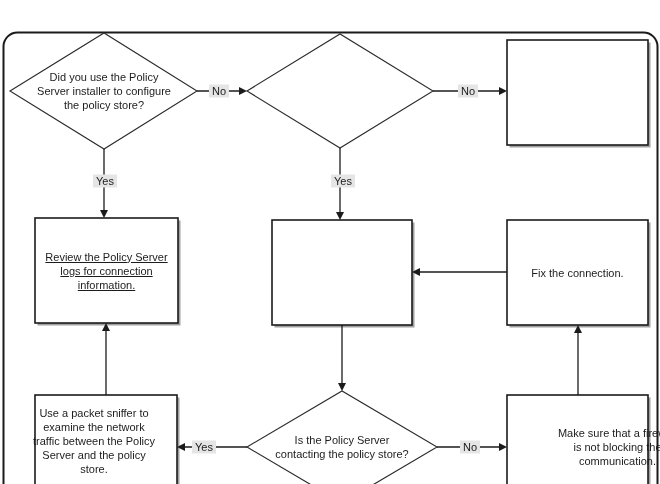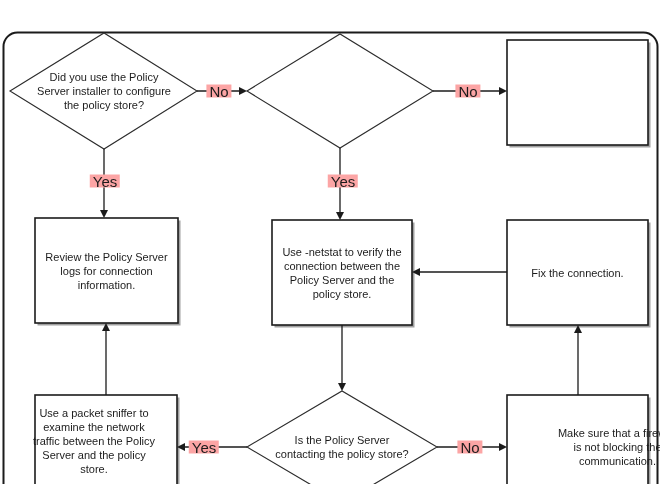--- a/index.html
+++ b/index.html
@@ -29,23 +29,23 @@
     text-align: center;
     font-size: 11px;
     line-height: 14px;
     color: #1c1c1c;
     white-space: pre-line;
     pointer-events: none;
   }
   .edge-label {
     position: absolute;
     transform: translate(-50%, -50%);
-    background: #fca5a5;
+    background: #e5e5e5;
     padding: 0 3px;
-    font-size: 15px;
+    font-size: 11px;
     line-height: 13px;
     color: #1c1c1c;
   }
 </style>
 </head>
 <body>
 
 <div class="canvas">
 
   <svg width="660" height="484" viewBox="0 0 660 484">
@@ -99,27 +99,23 @@
       <polygon points="177,419 185,415 185,423"></polygon>
       <polygon points="507,419 499,415 499,423"></polygon>
       <polygon points="106,295 102,303 110,303"></polygon>
       <polygon points="578,297 574,305 582,305"></polygon>
     </g>
   </svg>
 
   <div class="node-text" style="left:18px;  top:8px;   width:172px; height:110px;">Did you use the Policy
 Server installer to configure
 the policy store?</div>
-  <div class="node-text" style="left:35px;  top:190px; width:143px; height:105px;">Review the Policy Server
+  <div class="node-text" style="left:35px;  top:190px; width:143px; height:105px;text-decoration:underline;">Review the Policy Server
 logs for connection
 information.</div>
-  <div class="node-text" style="left:272px; top:192px; width:140px; height:105px;">Use -netstat to verify the
-connection between the
-Policy Server and the
-policy store.</div>
   <div class="node-text" style="left:507px; top:192px; width:141px; height:105px;border-radius:6px;">Fix the connection.</div>
   <div class="node-text" style="left:23px;  top:367px; width:142px; height:91px;">Use a packet sniffer to
 examine the network
 traffic between the Policy
 Server and the policy
 store.</div>
   <div class="node-text" style="left:252px; top:365px; width:180px; height:108px;">Is the Policy Server
 contacting the policy store?</div>
   <div class="node-text" style="left:507px; top:367px; width:141px; height:103px;padding-left:40px;">Make sure that a firewall
 is not blocking the

